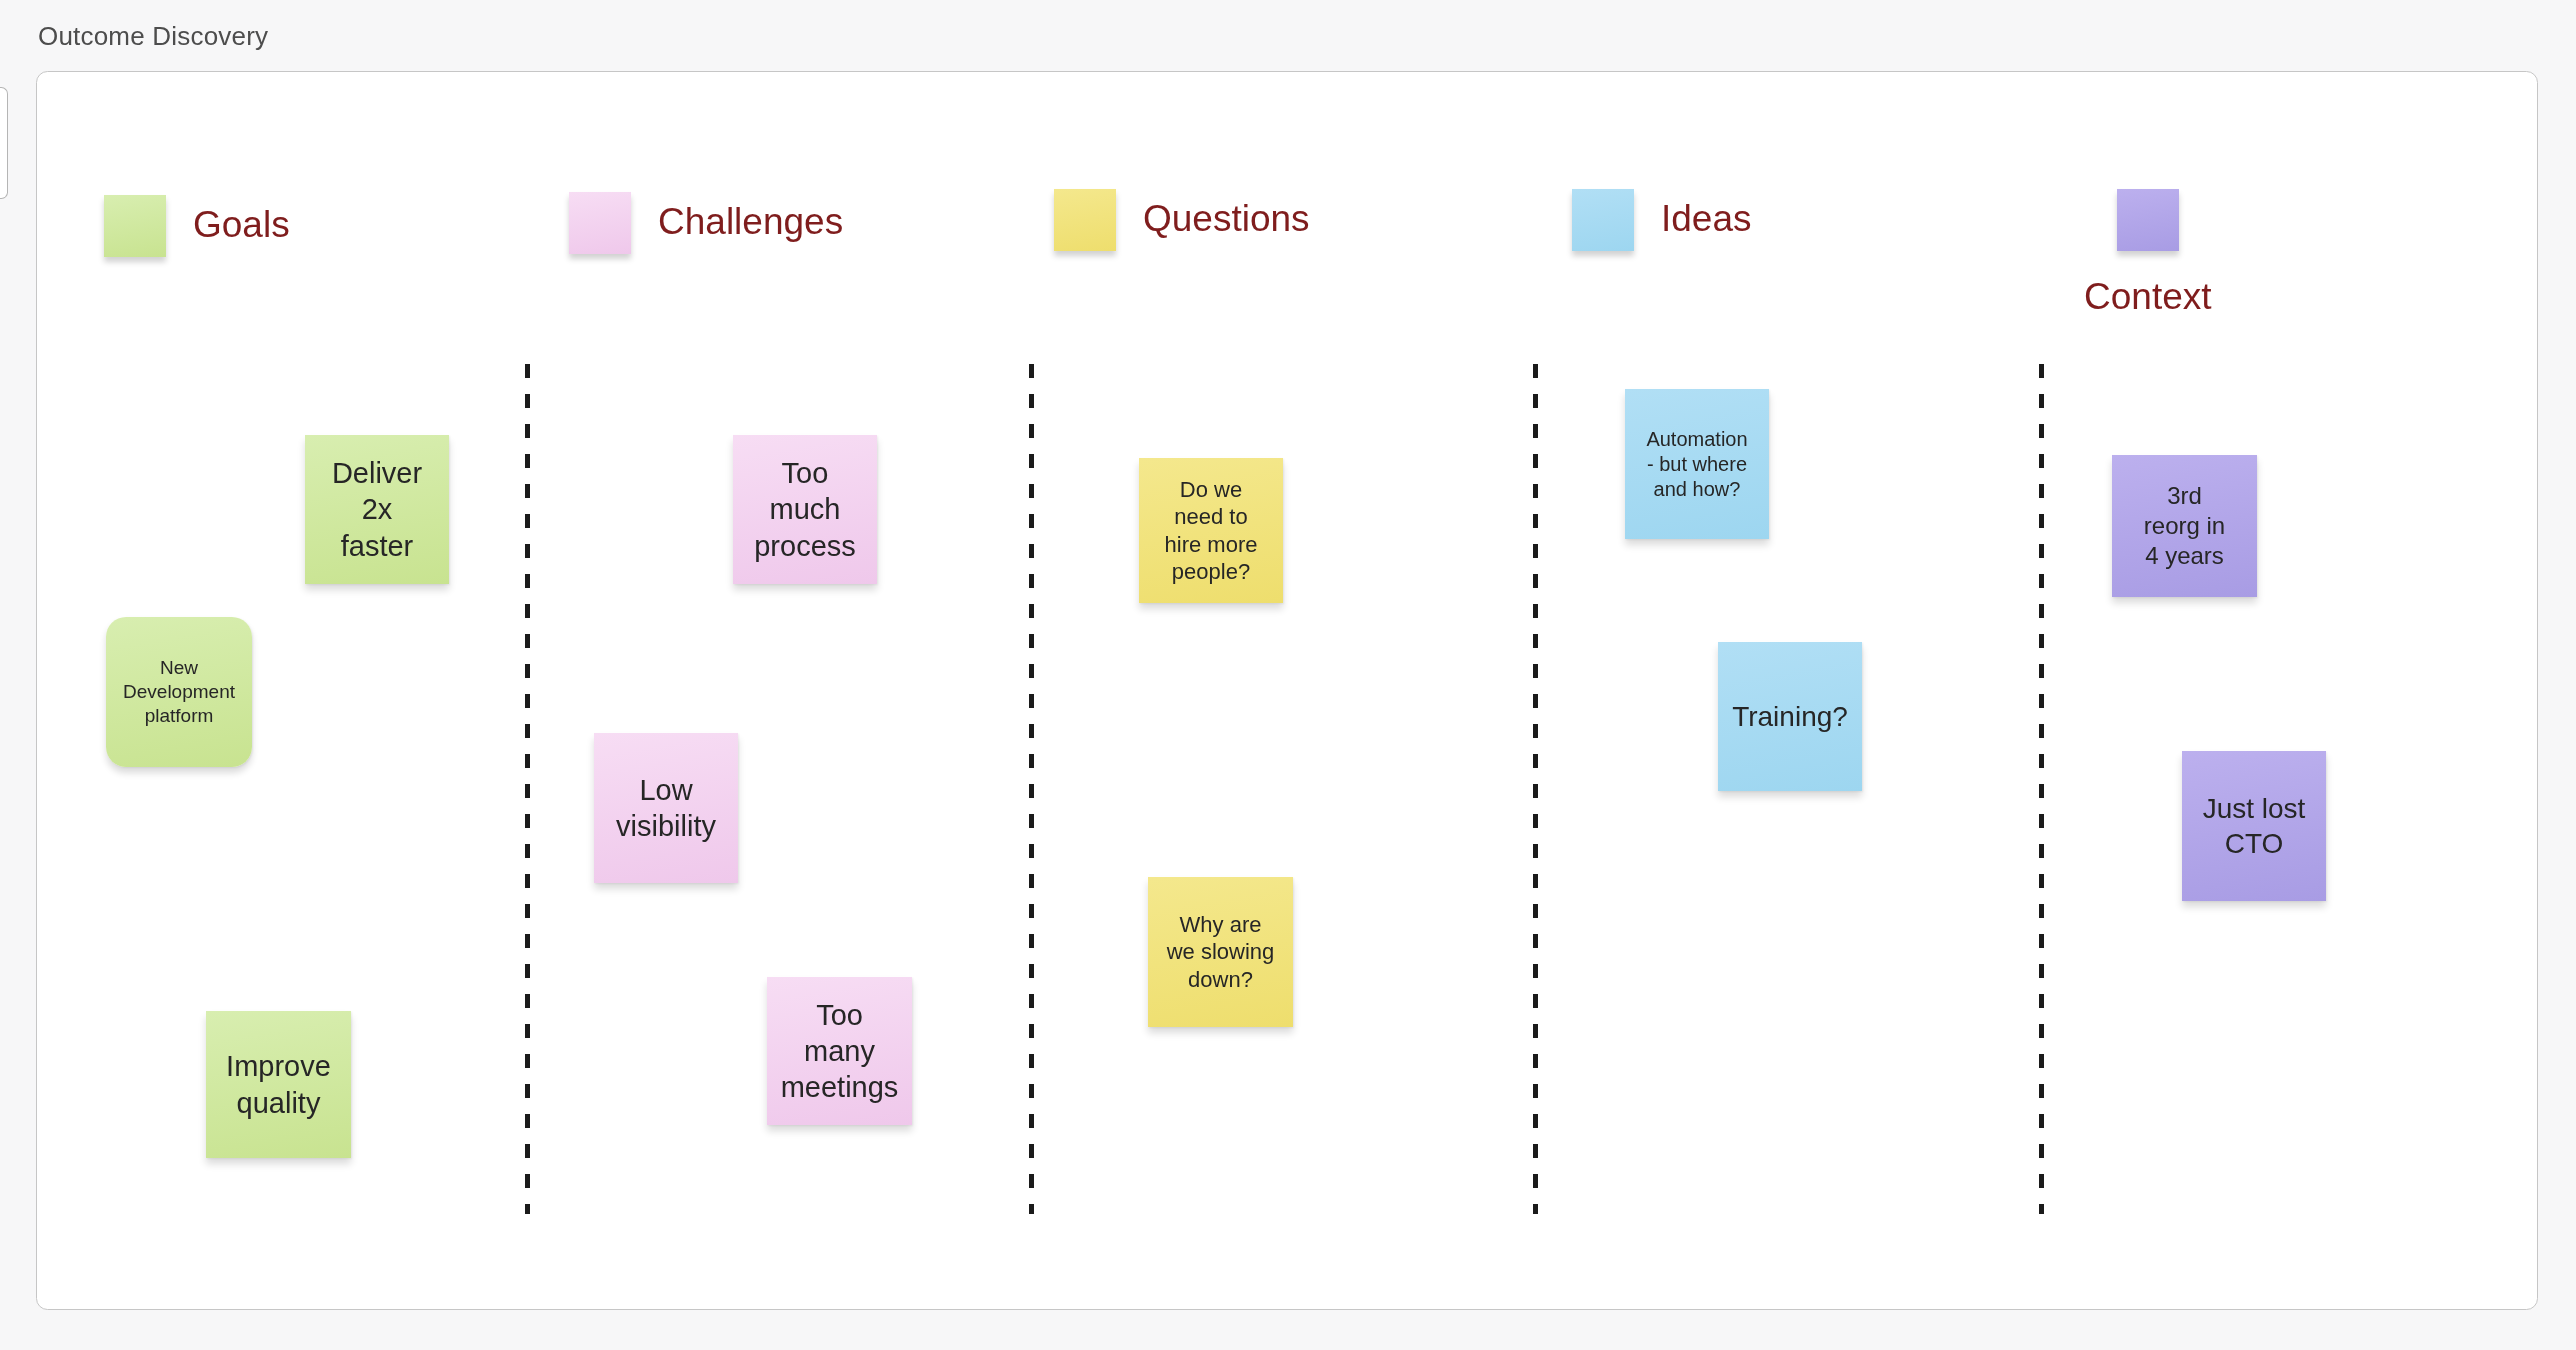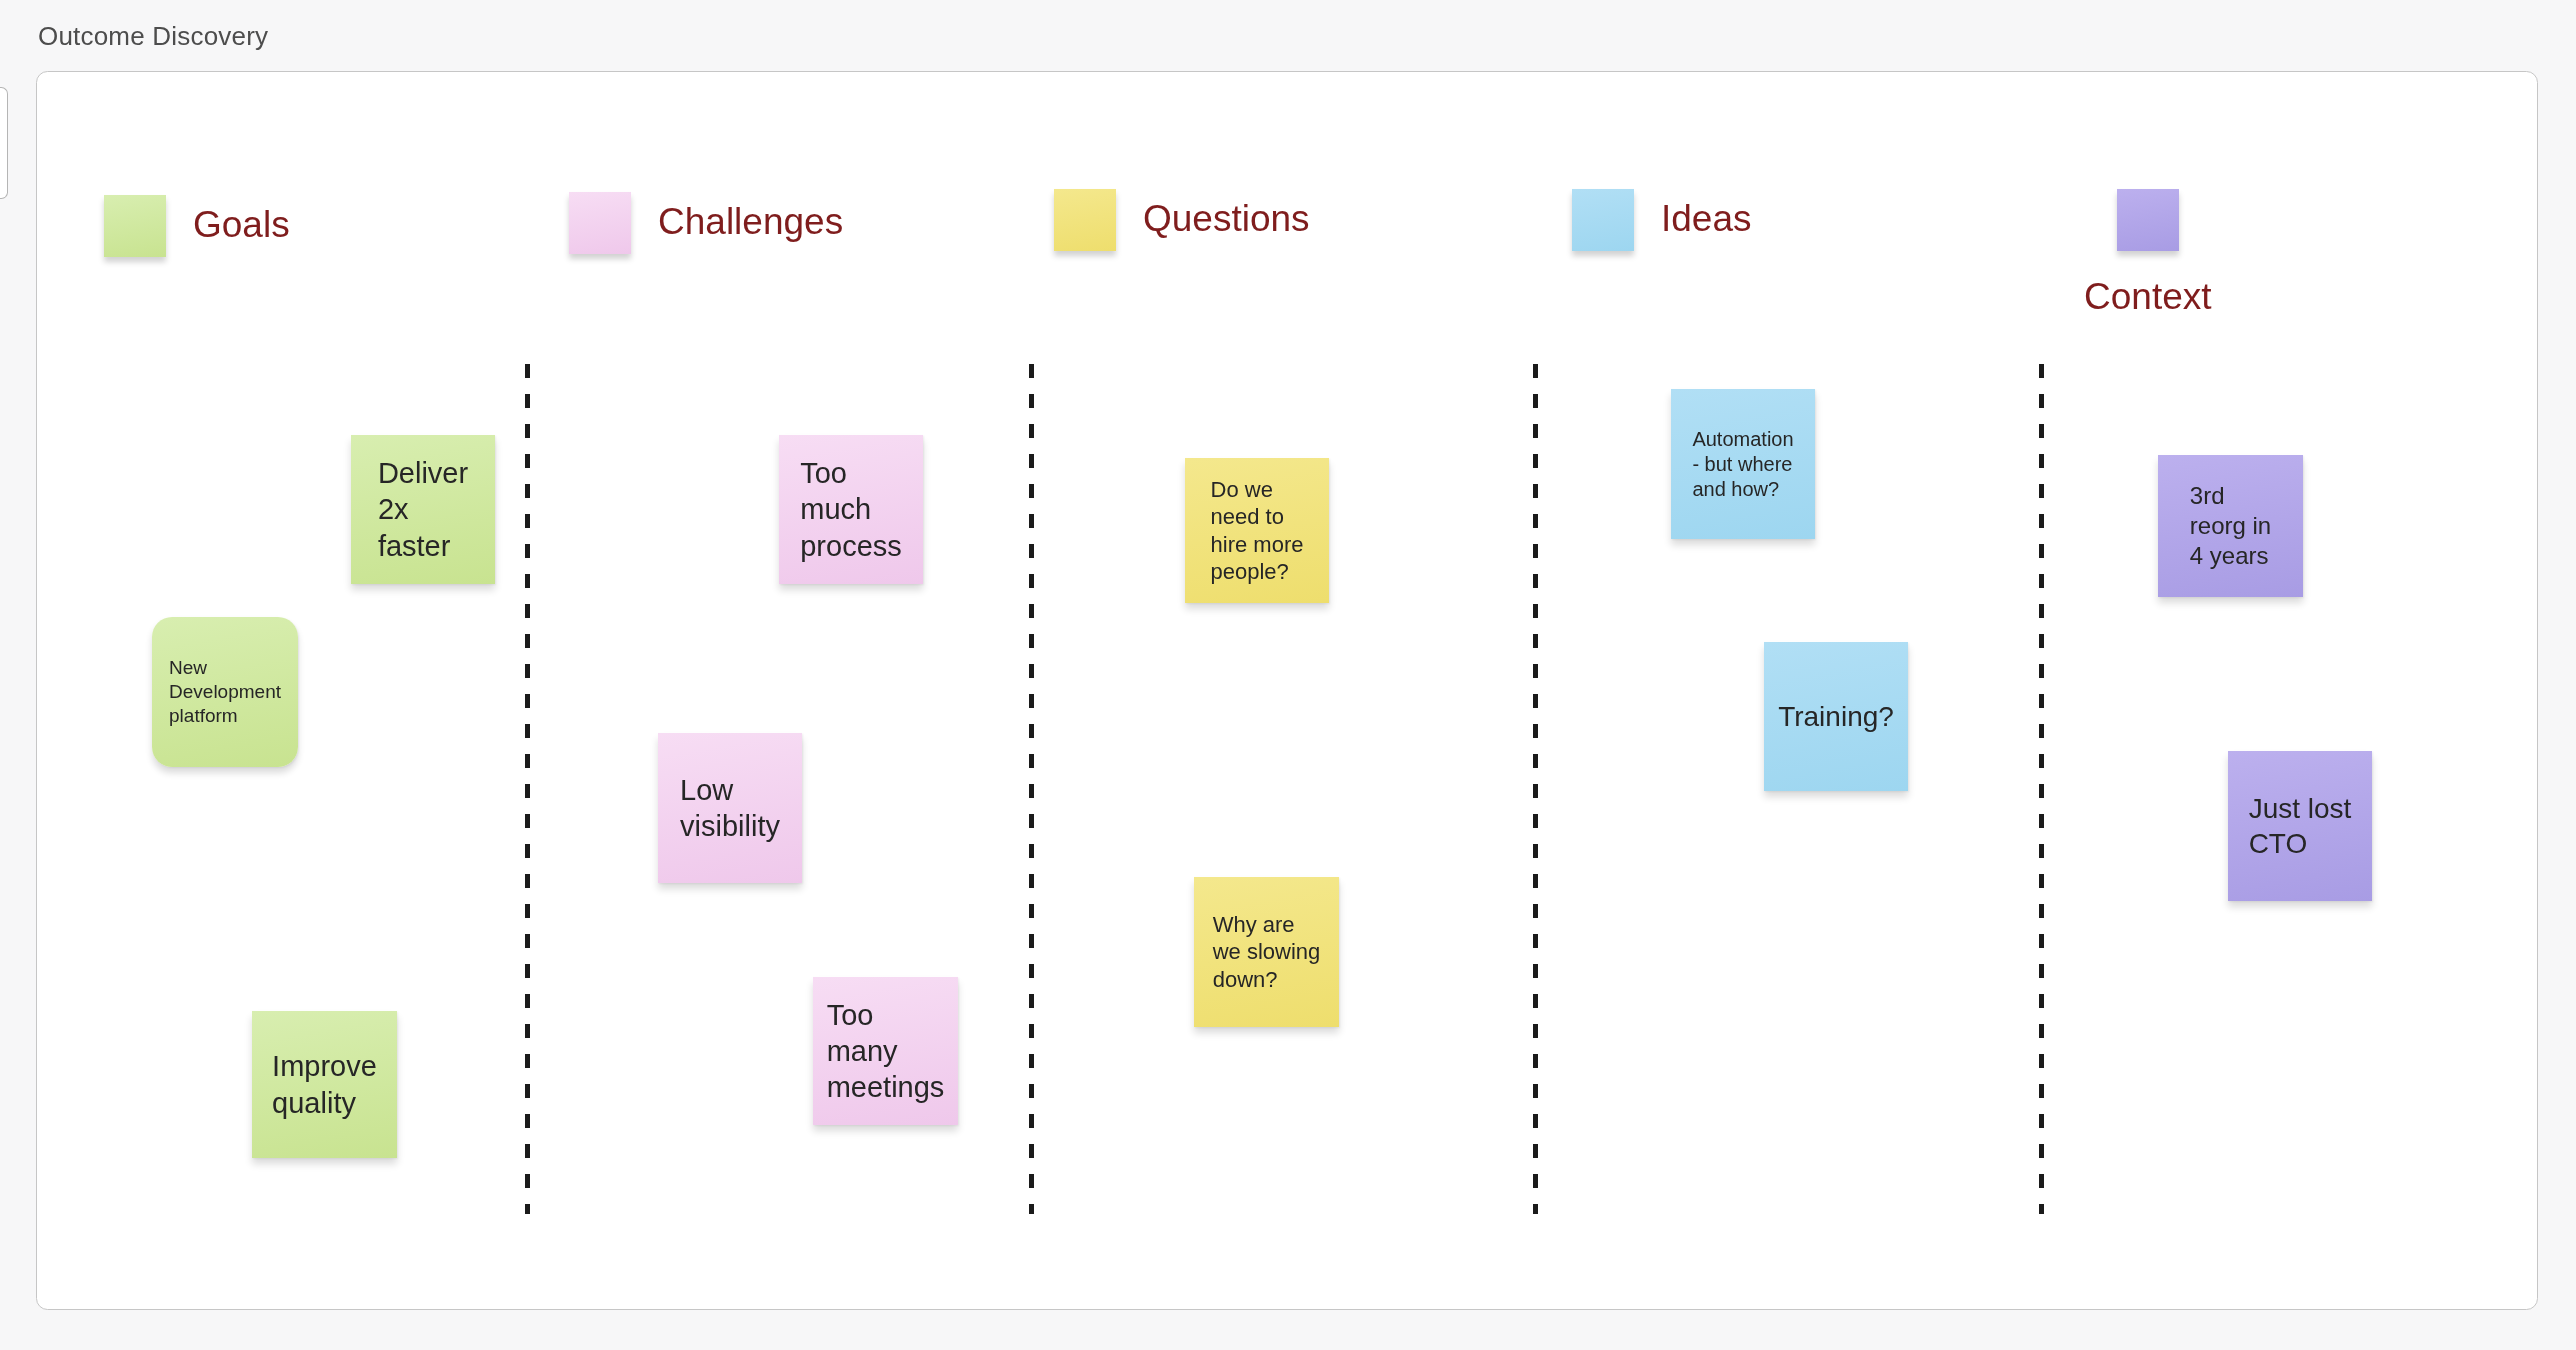--- a/index.html
+++ b/index.html
@@ -34,24 +34,23 @@
     font-size:37px;color:#7f1d1d;white-space:nowrap;line-height:1;
     padding-bottom:3.8px;
   }
   .separator{
     position:absolute;width:4.8px;
     background-image:repeating-linear-gradient(
       to bottom,#1b1b1b 0px,#1b1b1b 13.5px,transparent 13.5px,transparent 30px);
   }
   .note{
     position:absolute;display:flex;align-items:center;justify-content:center;
-    text-align:left;white-space:pre-line;
+    text-align:center;white-space:pre-line;
     color:#262626;line-height:1.25;padding:18px;box-sizing:border-box;
     box-shadow:0 5.8px 7.7px rgba(0,0,0,0.14),1px 1px 1.9px rgba(0,0,0,0.06);
-    margin-left:46px;
   }
 </style>
 </head>
 <body>
 
 <div class="page">
   <div class="page-title">Outcome Discovery</div>
   <div class="board"></div>
   <div class="panel-edge"></div>
   <div class="layer" id="object-layer">
@@ -83,21 +82,21 @@
 2x
 faster</div>
       <div class="note" style="left: 106px; top: 617px; width: 146px; height: 150px; font-size: 19px; background: linear-gradient(170deg, rgb(216, 238, 176), rgb(200, 227, 144)); border-radius: 20px;">New
 Development
 platform</div>
       <div class="note" style="left: 206px; top: 1011px; width: 145px; height: 147px; font-size: 29px; background: linear-gradient(170deg, rgb(216, 238, 176), rgb(200, 227, 144));">Improve
 quality</div>
       <div class="note" style="left: 733px; top: 435px; width: 144px; height: 149px; font-size: 29px; background: linear-gradient(170deg, rgb(247, 221, 244), rgb(239, 200, 235));">Too
 much
 process</div>
-      <div class="note" style="left: 612px; top: 733px; width: 144px; height: 150px; font-size: 29px; background: linear-gradient(170deg, rgb(247, 221, 244), rgb(239, 200, 235));">Low
+      <div class="note" style="left: 594px; top: 733px; width: 144px; height: 150px; font-size: 29px; background: linear-gradient(170deg, rgb(247, 221, 244), rgb(239, 200, 235));">Low
 visibility</div>
       <div class="note" style="left: 767px; top: 977px; width: 145px; height: 148px; font-size: 29px; background: linear-gradient(170deg, rgb(247, 221, 244), rgb(239, 200, 235));">Too
 many
 meetings</div>
       <div class="note" style="left: 1139px; top: 458px; width: 144px; height: 145px; font-size: 22px; background: linear-gradient(170deg, rgb(244, 232, 141), rgb(238, 222, 109));">Do we
 need to
 hire more
 people?</div>
       <div class="note" style="left: 1148px; top: 877px; width: 145px; height: 150px; font-size: 22px; background: linear-gradient(170deg, rgb(244, 232, 141), rgb(238, 222, 109));">Why are
 we slowing

